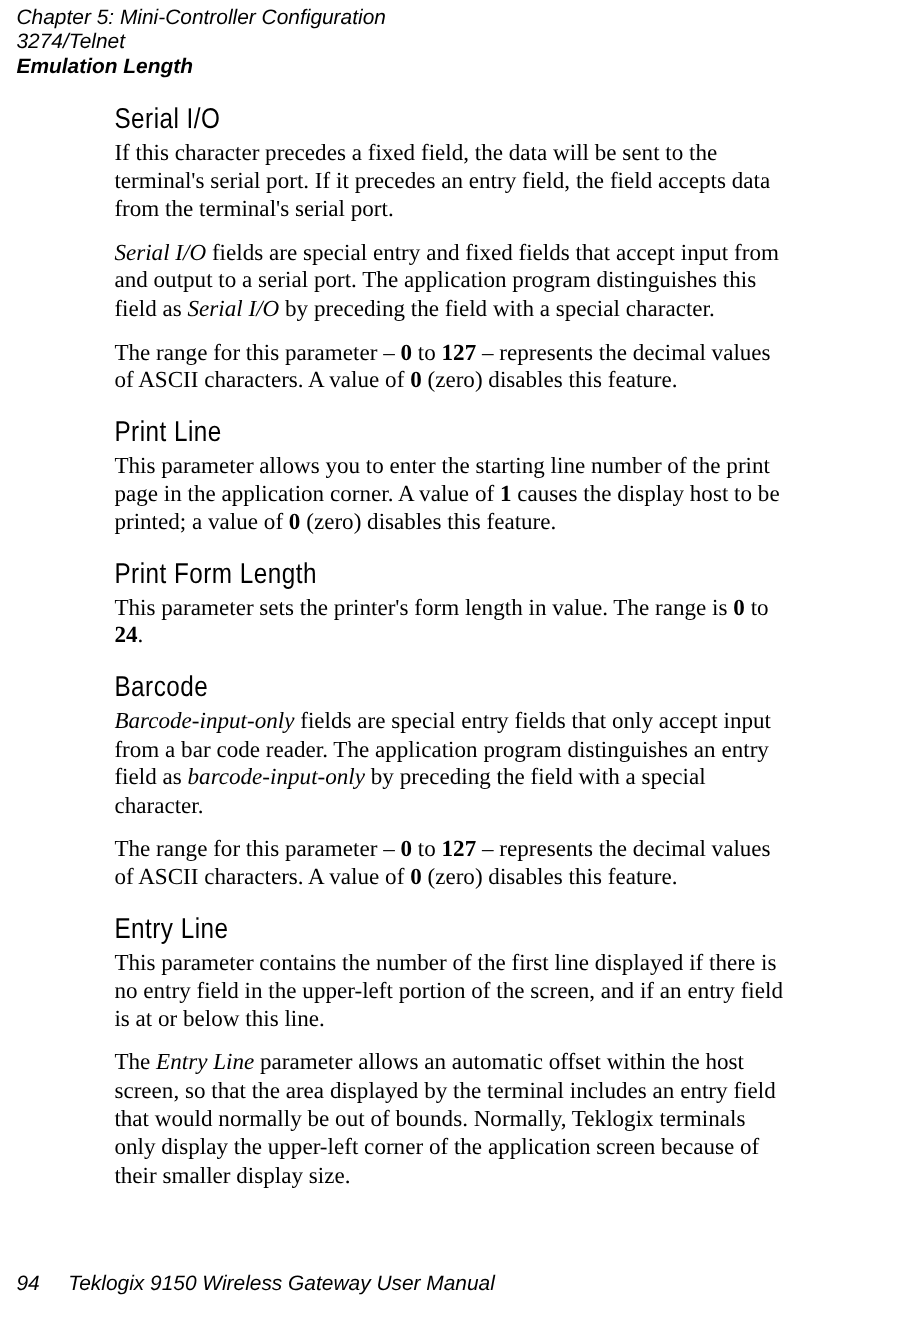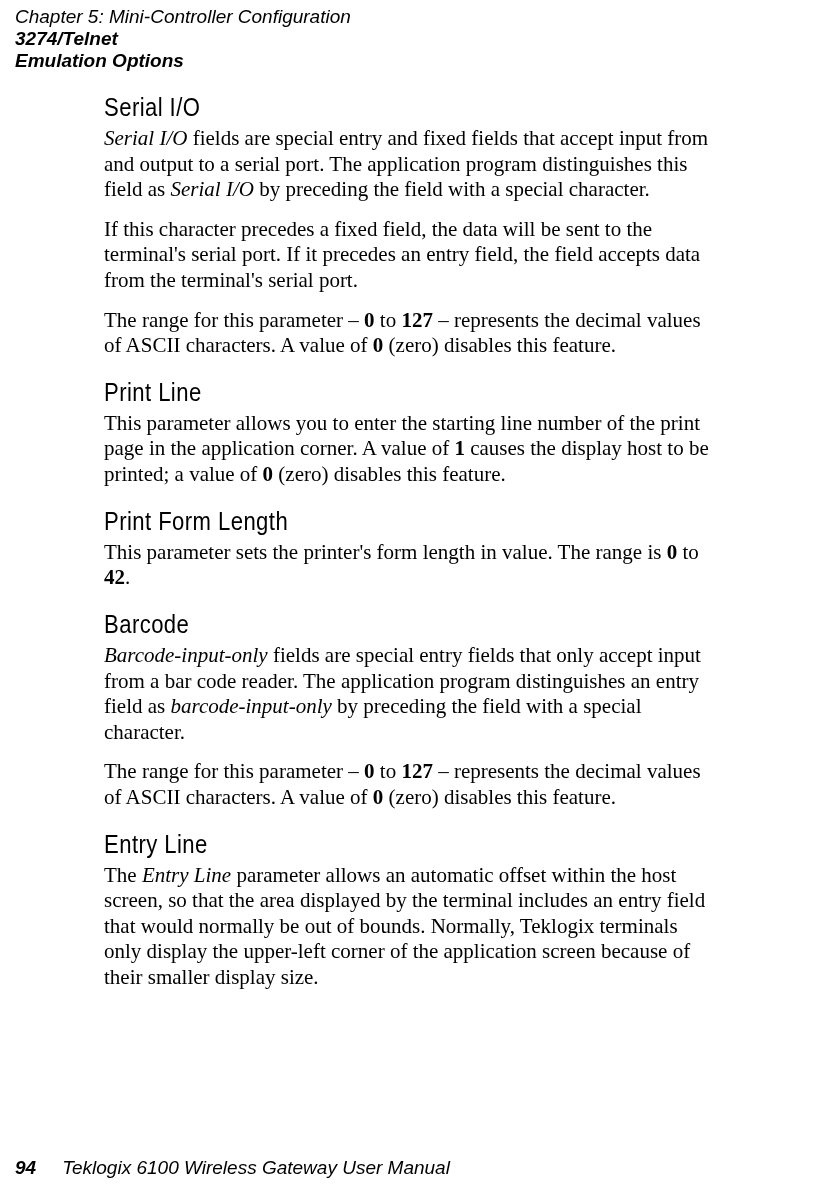--- a/index.html
+++ b/index.html
@@ -22,21 +22,21 @@
   .header {
     position: absolute;
     top: 6px;
     left: 15px;
     font-style: italic;
     font-size: 19px;
     line-height: 1.15;
     font-family: Arial, Helvetica, sans-serif;
   }
   .header .line1 { font-weight: normal; }
-  .header .line2 { font-weight: bold; }
+  .header .line2 { font-weight: normal; }
   .header .line3 { font-weight: bold; }
   .content {
     position: absolute;
     top: 92px;
     left: 104px;
     right: 30px;
   }
   .h2 {
     font-family: Arial, Helvetica, sans-serif;
     font-weight: normal;
@@ -57,70 +57,71 @@
   .section-gap { margin-top: 18px; }
   .footer {
     position: absolute;
     bottom: 20px;
     left: 15px;
     font-family: Arial, Helvetica, sans-serif;
     font-style: italic;
     font-size: 19px;
   }
   .footer .pn {
-    font-weight: bold;
+    font-weight: normal;
     font-style: italic;
     margin-right: 26px;
     text-align: right;
   }
 </style>
 </head>
 <body>
 
 <div class="page">
 
   <div class="header">
     <div class="line1">Chapter 5:  Mini-Controller Configuration</div>
     <div class="line2">3274/Telnet</div>
-    <div class="line3">Emulation Options</div>
+    <div class="line3">Emulation Length</div>
   </div>
 
   <div class="content">
 
     <div class="h2">Serial I/O</div>
+    <p>If this character precedes a fixed field, the data will be sent to the terminal's serial port. If it precedes an entry field, the field accepts data from the terminal's serial port.</p>
     <p>
       <span class="ital">Serial I/O</span><span> fields are special entry and fixed fields that accept input from and output to a serial port. The application program distinguishes this field as </span><span class="ital">Serial I/O</span><span> by preceding the field with a special character.</span>
     </p>
-    <p>If this character precedes a fixed field, the data will be sent to the terminal's serial port. If it precedes an entry field, the field accepts data from the terminal's serial port.</p>
     <p>
       <span>The range for this parameter – </span><span class="bold">0</span><span> to </span><span class="bold">127</span><span> – represents the decimal values of ASCII characters. A value of </span><span class="bold">0</span><span> (zero) disables this feature.</span>
     </p>
 
     <div class="h2 section-gap">Print Line</div>
     <p>
       <span>This parameter allows you to enter the starting line number of the print page in the application corner. A value of </span><span class="bold">1</span><span> causes the display host to be printed; a value of </span><span class="bold">0</span><span> (zero) disables this feature.</span>
     </p>
 
     <div class="h2 section-gap">Print Form Length</div>
     <p>
-      <span>This parameter sets the printer's form length in value. The range is </span><span class="bold">0</span><span> to </span><span class="bold">42</span><span>.</span>
+      <span>This parameter sets the printer's form length in value. The range is </span><span class="bold">0</span><span> to </span><span class="bold">24</span><span>.</span>
     </p>
 
     <div class="h2 section-gap">Barcode</div>
     <p>
       <span class="ital">Barcode-input-only</span><span> fields are special entry fields that only accept input from a bar code reader. The application program distinguishes an entry field as </span><span class="ital">barcode-input-only</span><span> by preceding the field with a special character.</span>
     </p>
     <p>
       <span>The range for this parameter – </span><span class="bold">0</span><span> to </span><span class="bold">127</span><span> – represents the decimal values of ASCII characters. A value of </span><span class="bold">0</span><span> (zero) disables this feature.</span>
     </p>
 
     <div class="h2 section-gap">Entry Line</div>
+    <p>This parameter contains the number of the first line displayed if there is no entry field in the upper-left portion of the screen, and if an entry field is at or below this line.</p>
     <p>
       <span>The </span><span class="ital">Entry Line</span><span> parameter allows an automatic offset within the host screen, so that the area displayed by the terminal includes an entry field that would normally be out of bounds. Normally, Teklogix terminals only display the upper-left corner of the application screen because of their smaller display size.</span>
     </p>
 
   </div>
 
   <div class="footer">
-    <span class="pn">94</span><span>Teklogix 6100 Wireless Gateway User Manual</span>
+    <span class="pn">94</span><span>Teklogix 9150 Wireless Gateway User Manual</span>
   </div>
 
 </div>
 
 </body></html>

